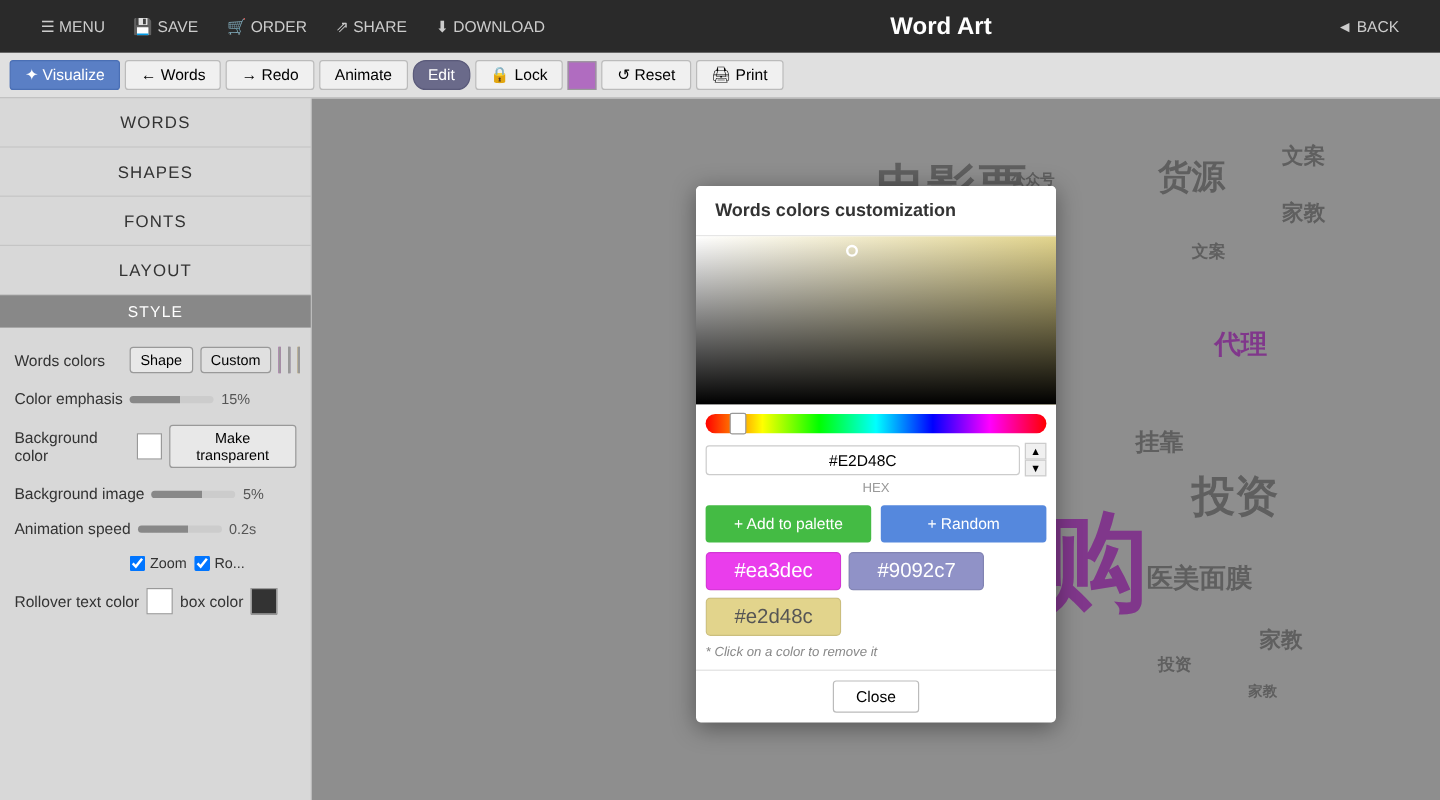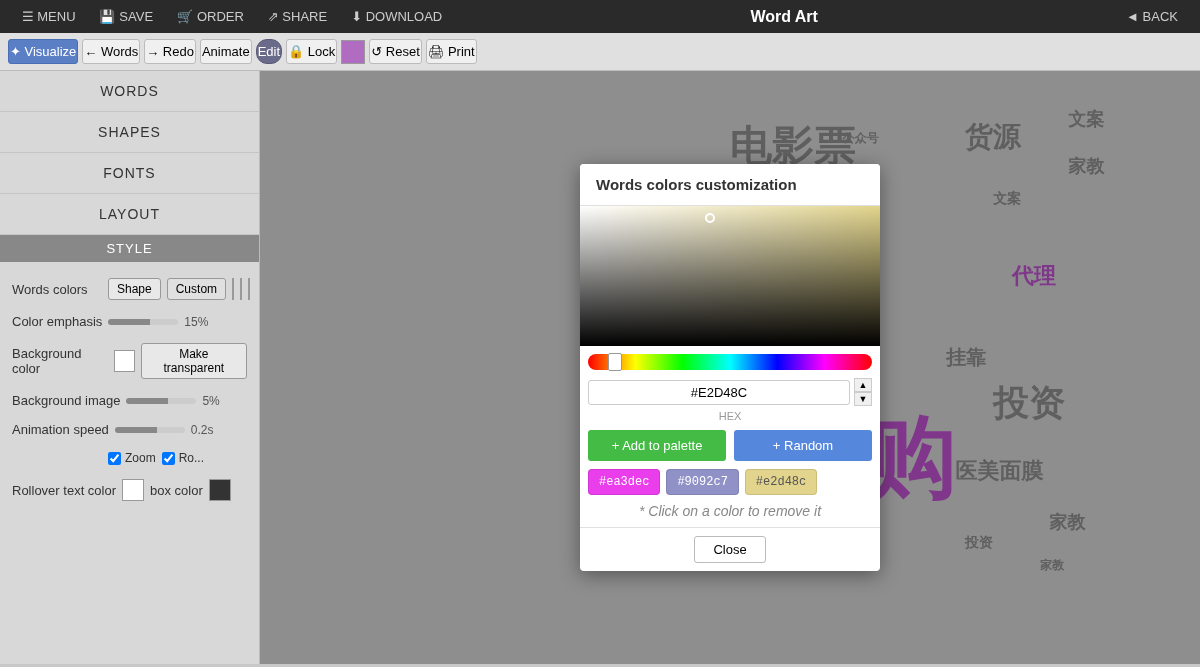--- a/index.html
+++ b/index.html
@@ -1,42 +1,42 @@
 <!DOCTYPE html>
 <html><head>
   <meta charset="utf-8">
   <style>
     * { box-sizing: border-box; margin: 0; padding: 0; }
     body { font-family: Arial, sans-serif; background: #c8c8c8; width: 1200px; height: 667px; overflow: hidden; position: relative; }
 
     
     .top-nav {
       background: #2a2a2a;
-      height: 33px;
-      display: flex;
-      align-items: center;
-      padding: 0 12px;
+      height: 44px;
+      display: flex;
+      align-items: center;
+      padding: 0 24px;
       gap: 4px;
     }
     .top-nav-btn {
       color: #ccc;
       background: transparent;
       border: none;
       padding: 4px 10px;
       cursor: pointer;
       font-size: 13px;
       display: flex;
       align-items: center;
       gap: 4px;
     }
     .top-nav-title {
       flex: 1;
       text-align: center;
       color: #fff;
-      font-size: 16px;
+      font-size: 20px;
       font-weight: bold;
     }
     .top-nav-back {
       color: #ccc;
       background: transparent;
       border: none;
       padding: 4px 10px;
       cursor: pointer;
       font-size: 13px;
     }
@@ -45,21 +45,21 @@
     .toolbar {
       background: #e0e0e0;
       height: 38px;
       display: flex;
       align-items: center;
       padding: 0 8px;
       gap: 4px;
       border-bottom: 1px solid #bbb;
     }
     .toolbar-btn {
-      padding: 4px 1px;
+      padding: 4px 12px;
       border: 1px solid #bbb;
       background: #f0f0f0;
       cursor: pointer;
       font-size: 13px;
       border-radius: 3px;
       display: flex;
       align-items: center;
       gap: 4px;
     }
     .toolbar-btn.active { background: #5a7fc5; color: white; border-color: #4a6fb5; }
@@ -308,37 +308,35 @@
       cursor: pointer;
       font-size: 13px;
     }
     .palette-colors {
       display: flex;
       gap: 6px;
       padding: 0 8px 8px 8px;
       flex-wrap: wrap;
     }
     .palette-chip {
-      padding: 5px 10px;
+      padding: 5px 23px;
       border-radius: 4px;
-      font-size: 12px;
+      font-size: 17px;
       color: white;
       cursor: pointer;
       border: 1px solid rgba(0,0,0,0.1);
-      font-family: Liberation Mono, monospace;
     }
     .chip-pink { background: #ea3dec; }
     .chip-purple { background: #9092c7; }
     .chip-olive { background: #e2d48c; color: #555; }
     .click-hint {
-      font-size: 14px;
+      font-size: 11px;
       color: #888;
       padding: 0 8px 8px 8px;
       font-style: italic;
-      text-align: center;
     }
     .modal-footer {
       display: flex;
       justify-content: center;
       padding: 8px;
       border-top: 1px solid #e0e0e0;
     }
     .btn-close {
       padding: 5px 18px;
       background: white;

